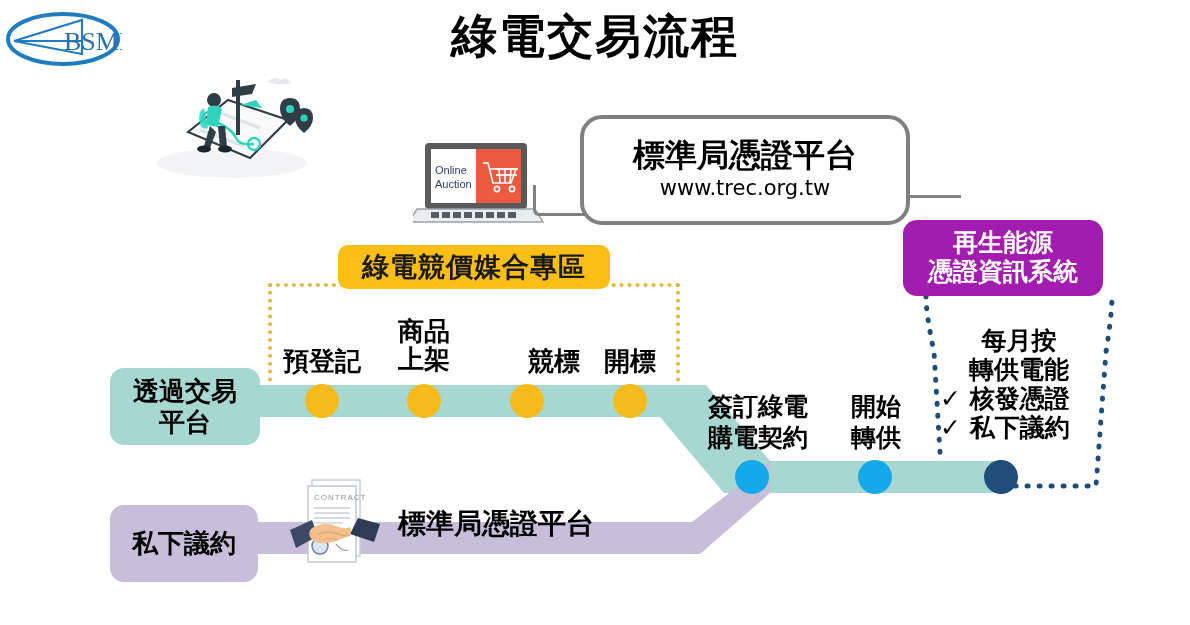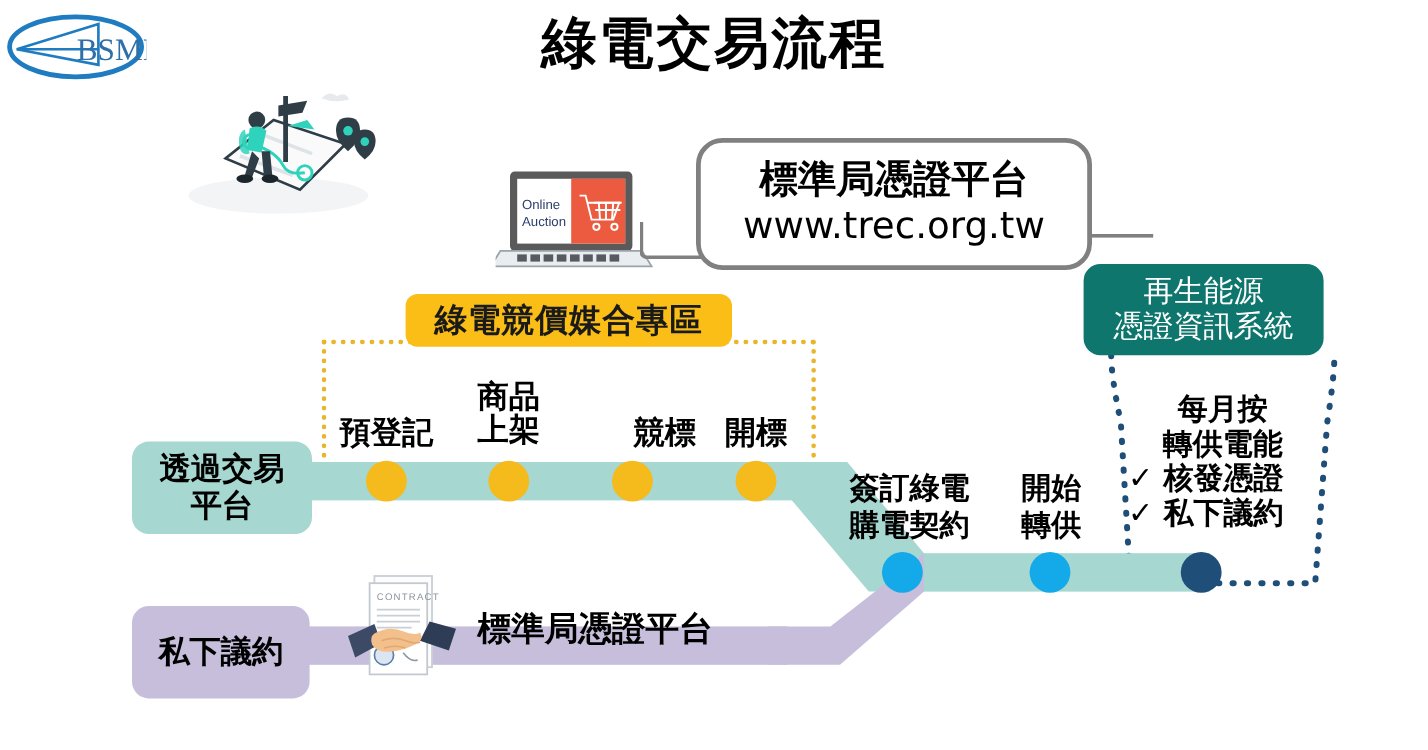--- a/index.html
+++ b/index.html
@@ -31,21 +31,21 @@
   .laptop{position:absolute;left:413px;top:138px;width:135px;height:90px;}
 
   
   .callout{
     position:absolute;left:580px;top:115px;width:330px;height:110px;
     border:4px solid #808080;border-radius:22px;background:#fff;
     box-sizing:border-box;
     display:flex;flex-direction:column;align-items:center;justify-content:center;
   }
   .callout-title{font-size:32px;font-weight:bold;color:#000;line-height:1.1;}
-  .callout-url{font-size:31px;color:#000;line-height:1.25;margin-top:2px;}
+  .callout-url{font-size:21px;color:#000;line-height:1.25;margin-top:2px;}
   
   .elbow{position:absolute;left:533px;top:185px;width:52px;height:28px;
          border-left:3px solid #808080;border-bottom:3px solid #808080;
          border-bottom-left-radius:6px;}
   
   .callout-right{position:absolute;left:905px;top:195px;width:56px;height:3px;background:#808080;}
 
   
   .yellow-pill{
     position:absolute;left:338px;top:245px;width:272px;height:44px;
@@ -63,23 +63,23 @@
 
   
   .dotted-navy{
     position:absolute;left:920px;top:292px;width:196px;height:200px;
   }
   .dotted-navy svg{display:block;}
 
   
   .blue-box{
     position:absolute;left:903px;top:220px;width:200px;height:76px;
-    background:#0f766e;border-radius:14px;
+    background:#a21caf;border-radius:14px;
     display:flex;flex-direction:column;align-items:center;justify-content:center;
-    color:#fff;font-size:25px;font-weight:normal;line-height:1.15;
+    color:#fff;font-size:25px;font-weight:bold;line-height:1.15;
   }
 
   
   .mint-box{
     position:absolute;left:110px;top:368px;width:150px;height:77px;
     background:#A6D7D0;border-radius:14px;
     display:flex;flex-direction:column;align-items:center;justify-content:center;
     font-size:26px;font-weight:bold;color:#000;line-height:1.18;text-align:center;
   }
   

